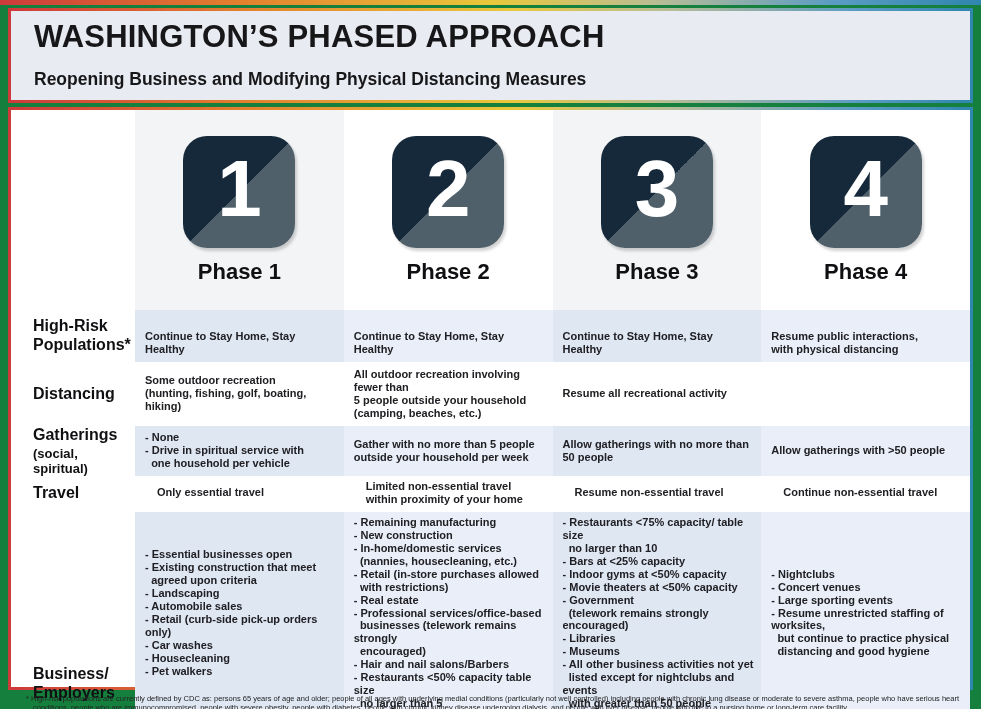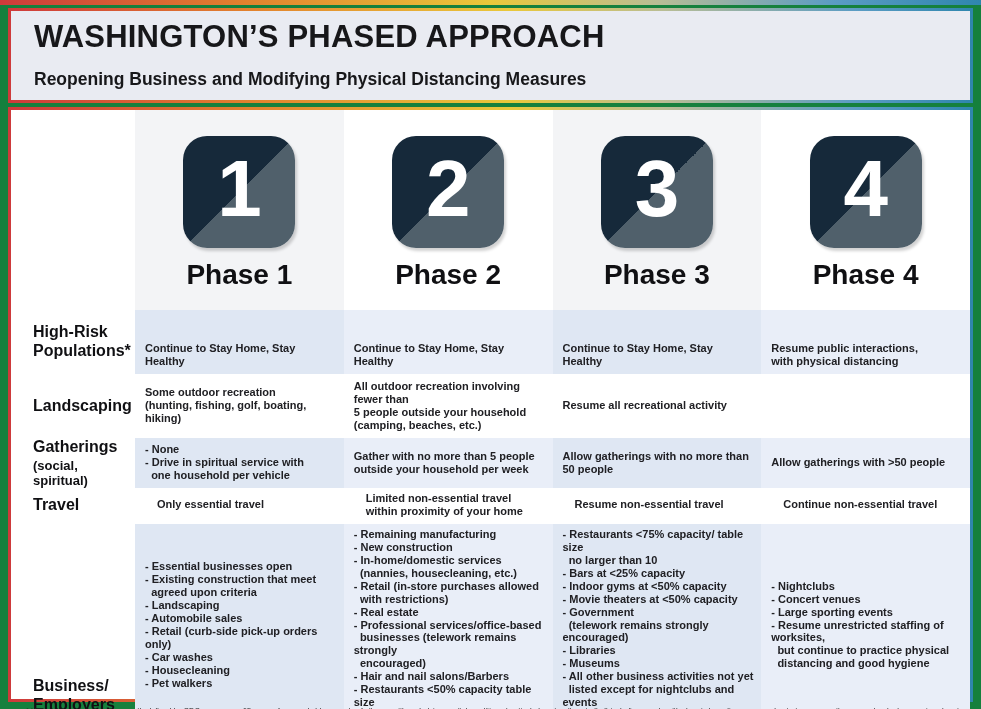--- a/index.html
+++ b/index.html
@@ -22,33 +22,33 @@
 
   
   .phase-band { height:200px; }
   .phase-col { display:flex; flex-direction:column; align-items:center; padding-top:26px; }
   .phase-col.odd { background:#f3f4f6; }
   .square { width:112px; height:112px; border-radius:24px;
     background:linear-gradient(135deg,#16293a 50%,#50606b 50%);
     display:flex; align-items:center; justify-content:center;
     box-shadow:2px 3px 3px rgba(0,0,0,0.18); }
   .num { color:#fff; font-size:80px; font-weight:bold; line-height:1; padding-bottom:6px; }
-  .phase-label { margin-top:11px; font-size:28px; font-weight:bold; color:#101013; }
+  .phase-label { margin-top:11px; font-size:22px; font-weight:bold; color:#101013; }
 
   
   .cell { display:flex; align-items:center; padding:4px 6px 4px 10px; }
   .cell .txt { font-weight:bold; font-size:11px; line-height:1.18; color:#202024; white-space:pre-wrap; }
   .striped .c1, .striped .c3 { background:#dfe7f3; }
   .striped .c2, .striped .c4 { background:#e9eef8; }
 
   .label-cell { display:flex; flex-direction:column; justify-content:center; padding-left:22px; }
   .label-main { font-size:16px; font-weight:bold; color:#101013; line-height:1.15; white-space:pre-wrap; }
   .label-sub { font-size:13px; font-weight:bold; color:#101013; margin-top:2px; }
 
-  .r-highrisk { height:64px; }
+  .r-highrisk { height:52px; }
   .r-recreation { height:64px; }
   .r-gatherings { height:48px;border-radius:6px; }
   .r-travel { height:38px;gap:12px; }
   .r-business { height:175px; }
 
   .r-highrisk .cell { align-items:flex-end; padding-bottom:6px; }
   .r-business .label-cell { justify-content:flex-end; padding-bottom:12px; }
 
   .footnote { margin:4px 12px 0 26px; font-size:7.5px; line-height:1.25; color:#222;
     padding-left:7px; text-indent:-7px; }
@@ -110,21 +110,21 @@
           <div class="txt">Continue to Stay Home, Stay Healthy</div>
         </div>
       <div class="cell c4">
           <div class="txt">Resume public interactions,
 with physical distancing</div>
         </div>
     </div>
 
     <div class="grid-row r-recreation">
       <div class="label-cell">
-        <div class="label-main">Landscaping</div>
+        <div class="label-main">Distancing</div>
       </div>
       <div class="cell c1">
           <div class="txt">Some outdoor recreation
 (hunting, fishing, golf, boating, hiking)</div>
         </div>
       <div class="cell c2">
           <div class="txt">All outdoor recreation involving fewer than
 5 people outside your household
 (camping, beaches, etc.)</div>
         </div>

